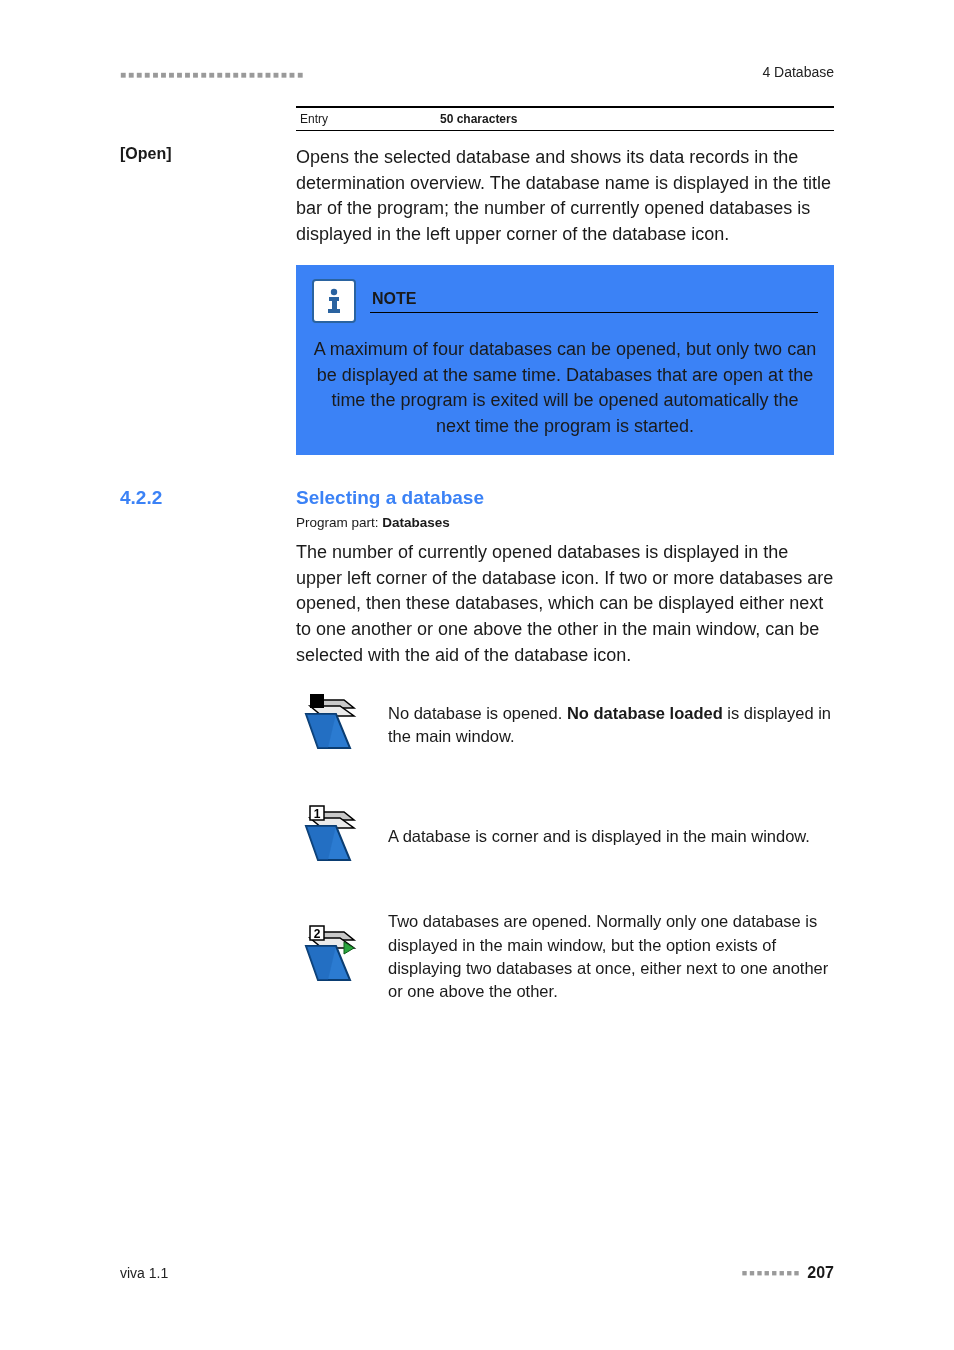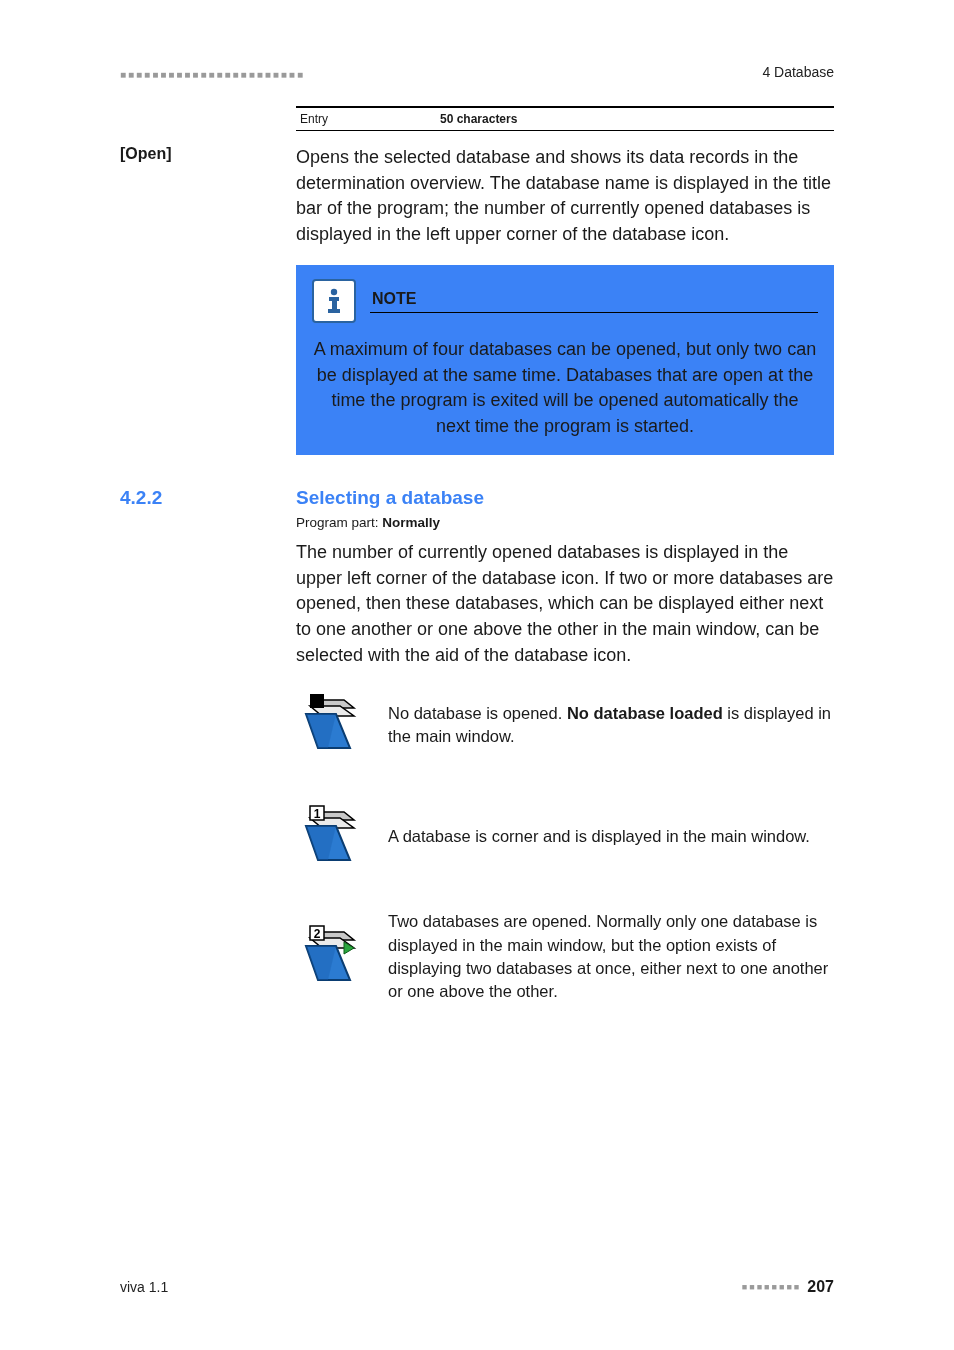--- a/index.html
+++ b/index.html
@@ -122,21 +122,21 @@
     padding-top: 2px;
   }
   .icon-text {
     flex: 1;
     font-size: 16.5px;
     line-height: 1.42;
   }
   .bold { font-weight: 700; }
   .footer {
     position: absolute;
-    left: 120px; right: 120px; bottom: 54px;
+    left: 120px; right: 120px; bottom: 68px;
     display: flex;
     justify-content: space-between;
     align-items: center;
     font-size: 14px;
   }
   .footer-left { color: #222; }
   .footer-right { display:flex; align-items:center; gap:6px; }
   .footer-ticks { font-size: 9px; letter-spacing: 2px; color:#9a9a9a; }
   .footer-page { font-weight: 800; font-size: 16px; }
 </style>
@@ -189,21 +189,21 @@
 
   <div class="section-heading">
     <span class="section-num">4.2.2</span>
     <span>Selecting a database</span>
   </div>
 
   <div class="content-row">
     <div class="left-col"></div>
     <div class="right-col">
       <div class="program-part">
-        <span>Program part: </span><span class="pp-val">Normally</span>
+        <span>Program part: </span><span class="pp-val">Databases</span>
       </div>
       <p class="body-text">The number of currently opened databases is displayed in the upper left corner of the database icon. If two or more databases are opened, then these databases, which can be displayed either next to one another or one above the other in the main window, can be selected with the aid of the database icon.</p>
 
       <div class="icon-row">
         <div class="icon-cell">
           <svg width="72" height="72" viewBox="0 0 72 72">
             <polygon points="18,12 48,12 58,20 26,20" fill="#c8c8c8" stroke="#000" stroke-width="1.5"></polygon>
             <polygon points="14,18 44,18 58,28 26,28" fill="#eaeaea" stroke="#000" stroke-width="1.5"></polygon>
             <polygon points="10,26 40,26 54,60 22,60" fill="#2b7bd1" stroke="#0a3d72" stroke-width="2"></polygon>
             <polygon points="10,26 40,26 32,60 22,60" fill="#1a5fae" opacity="0.4"></polygon>

